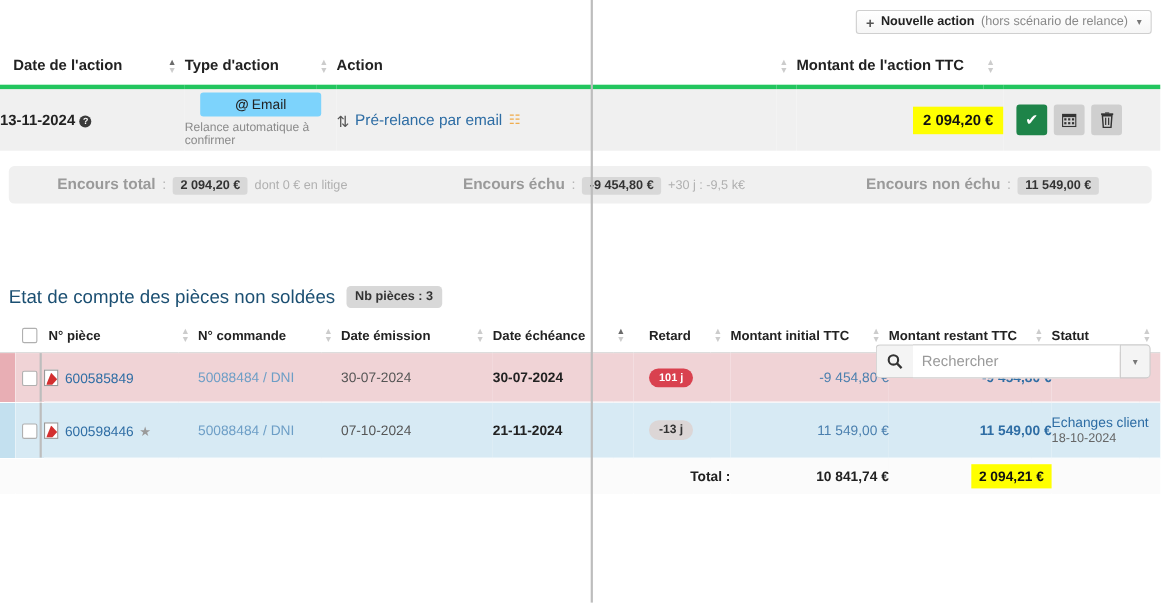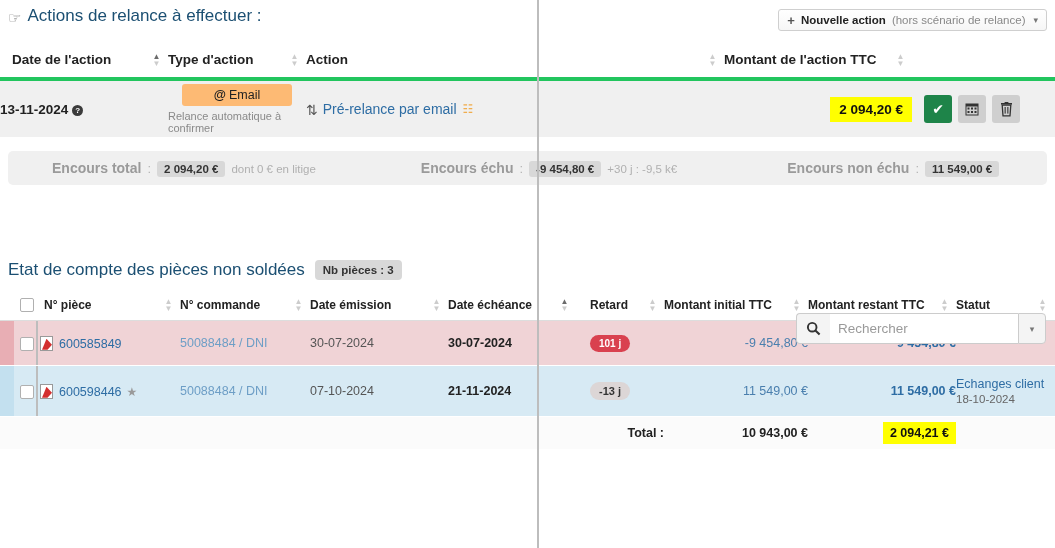--- a/index.html
+++ b/index.html
@@ -135,21 +135,21 @@
     margin-left: 4px;
     vertical-align: 1px;
     font-weight: bold;
     cursor: pointer;
   }
   .type-cell { text-align: center; }
   .email-pill {
     display: block;
     margin: 0 auto;
     width: 110px;
-    background: #fdba74;
+    background: #7dd3fc;
     border-radius: 3px;
     font-size: 12.5px;
     color: #222;
     padding: 4px 0;
     text-align: center;
     cursor: pointer;
   }
   .email-pill .at { font-weight: bold; margin-right: 3px; }
   .type-sub {
     display: block;
@@ -465,23 +465,20 @@
     color: #111;
   }
   .ta-r { text-align: right; }
   .pad-r { padding-right: 12px; }
   .pad-l { padding-left: 4px; }
 </style>
 </head>
 <body>
 
 <div class="section-head">
-  <div class="section-title">
-    <span class="hand-icon">☞</span><span>Actions de relance à effectuer :</span>
-  </div>
 
   <div class="new-action-btn">
     <span class="plus">+</span>
     <span class="lbl">Nouvelle action</span>
     <span class="sub">(hors scénario de relance)</span>
     <span class="caret">▾</span>
   </div>
 </div>
 
 <table class="actions">
@@ -698,21 +695,21 @@
     </tr>
 
 
     <tr class="r-total">
       <td></td>
       <td>
         <span class="vline"></span>
       </td>
       <td colspan="8"></td>
       <td colspan="2" class="total-lbl">Total :</td>
-      <td colspan="2" class="total-val pad-r">10 943,00 €</td>
+      <td colspan="2" class="total-val pad-r">10 841,74 €</td>
       <td colspan="2" class="ta-r pad-r">
         <span class="total-hl">2 094,21 €</span>
       </td>
       <td colspan="2"></td>
     </tr>
 
   </tbody>
 </table>
 
 </body></html>

